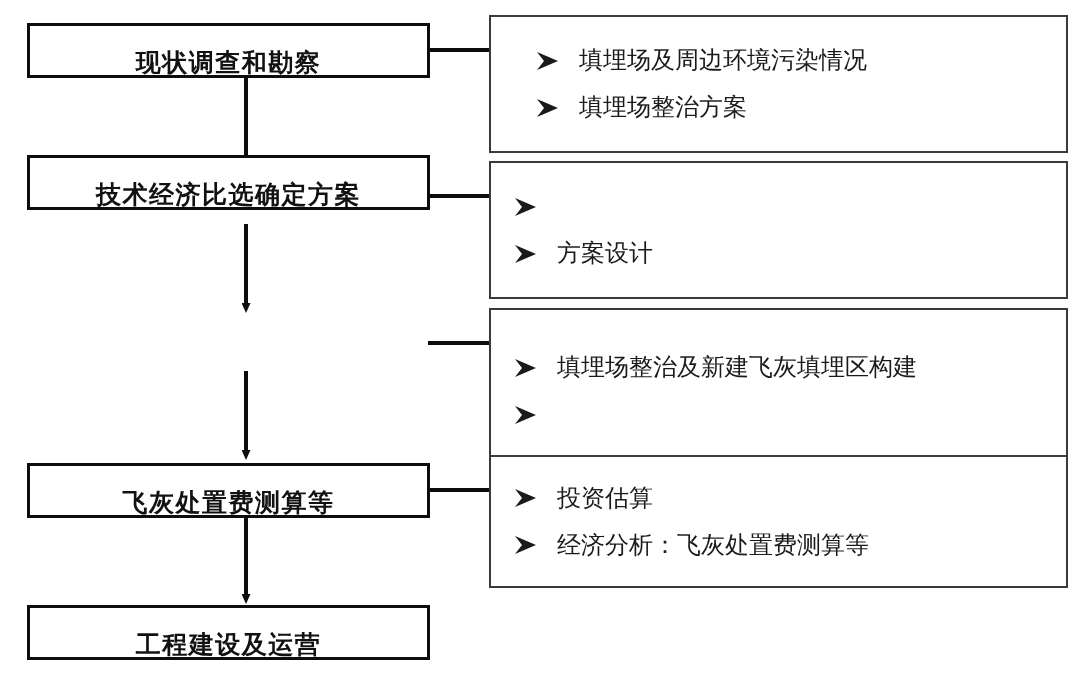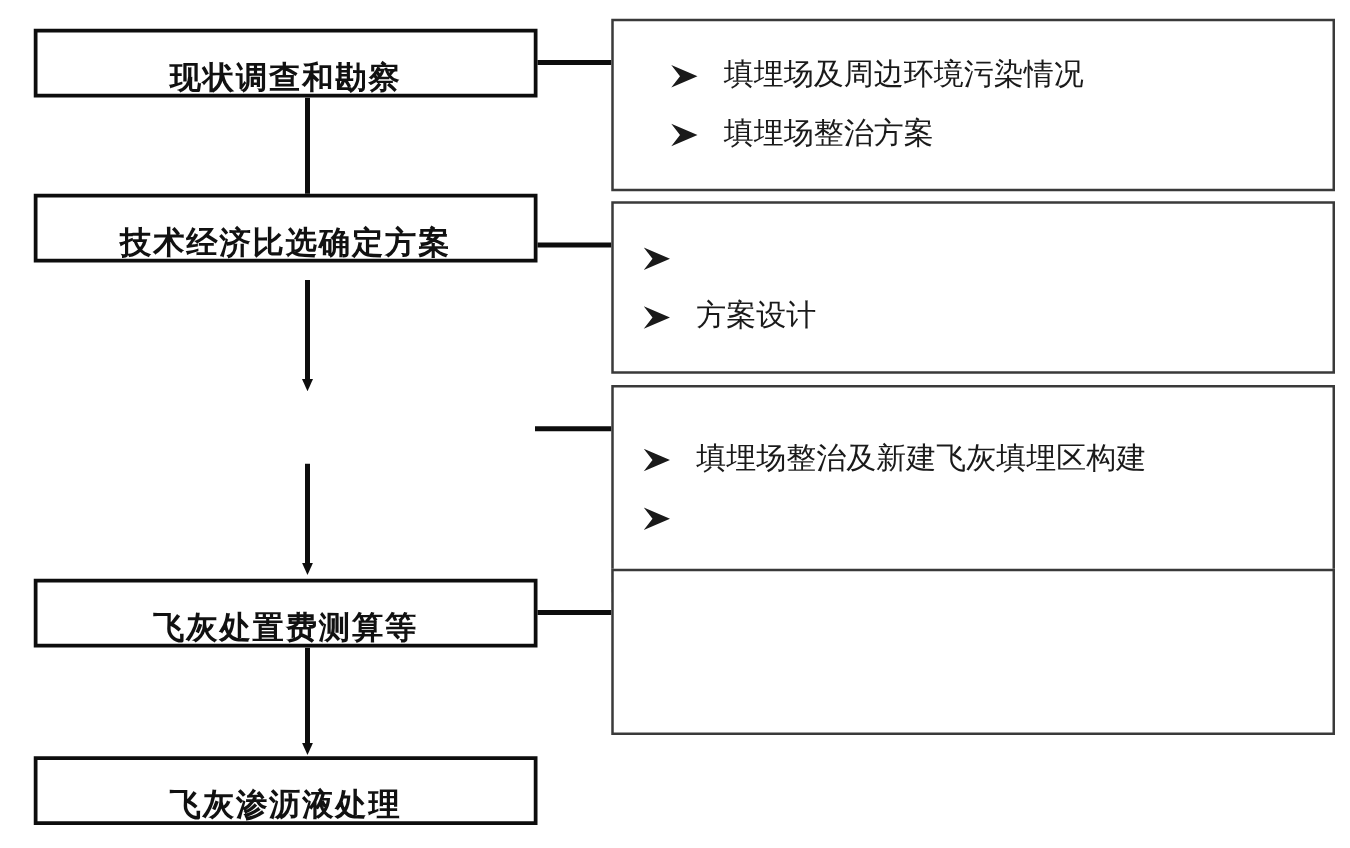--- a/index.html
+++ b/index.html
@@ -119,21 +119,21 @@
   <div class="stage-box" style="top:23px;">
     <span class="stage-label">现状调查和勘察</span>
   </div>
   <div class="stage-box" style="top:155px;">
     <span class="stage-label">技术经济比选确定方案</span>
   </div>
   <div class="stage-box" style="top:463px;">
     <span class="stage-label">飞灰处置费测算等</span>
   </div>
   <div class="stage-box" style="top:605px;">
-    <span class="stage-label">飞灰渗沥液处理</span>
+    <span class="stage-label">工程建设及运营</span>
   </div>
 
   <div class="detail-panel" style="top:15px;height:138px;padding-left:44px;">
     <div class="detail-item">
       <span class="bullet-icon">
         <svg width="26" height="24" viewBox="0 0 26 24" xmlns="http://www.w3.org/2000/svg">
           <path d="M2,3 L23,12 L2,21 L9,12 Z" fill="#1a1a1a"></path>
         </svg>
       </span>
       <span class="detail-text">填埋场及周边环境污染情况</span>
@@ -178,15 +178,31 @@
     <div class="detail-item">
       <span class="bullet-icon">
         <svg width="26" height="24" viewBox="0 0 26 24" xmlns="http://www.w3.org/2000/svg">
           <path d="M2,3 L23,12 L2,21 L9,12 Z" fill="#1a1a1a"></path>
         </svg>
       </span>
     </div>
   </div>
 
   <div class="detail-panel" style="top:455px;height:133px;">
+    <div class="detail-item">
+      <span class="bullet-icon">
+        <svg width="26" height="24" viewBox="0 0 26 24" xmlns="http://www.w3.org/2000/svg">
+          <path d="M2,3 L23,12 L2,21 L9,12 Z" fill="#1a1a1a"></path>
+        </svg>
+      </span>
+      <span class="detail-text">投资估算</span>
+    </div>
+    <div class="detail-item">
+      <span class="bullet-icon">
+        <svg width="26" height="24" viewBox="0 0 26 24" xmlns="http://www.w3.org/2000/svg">
+          <path d="M2,3 L23,12 L2,21 L9,12 Z" fill="#1a1a1a"></path>
+        </svg>
+      </span>
+      <span class="detail-text">经济分析：飞灰处置费测算等</span>
+    </div>
   </div>
 
 </div>
 
 </body></html>

